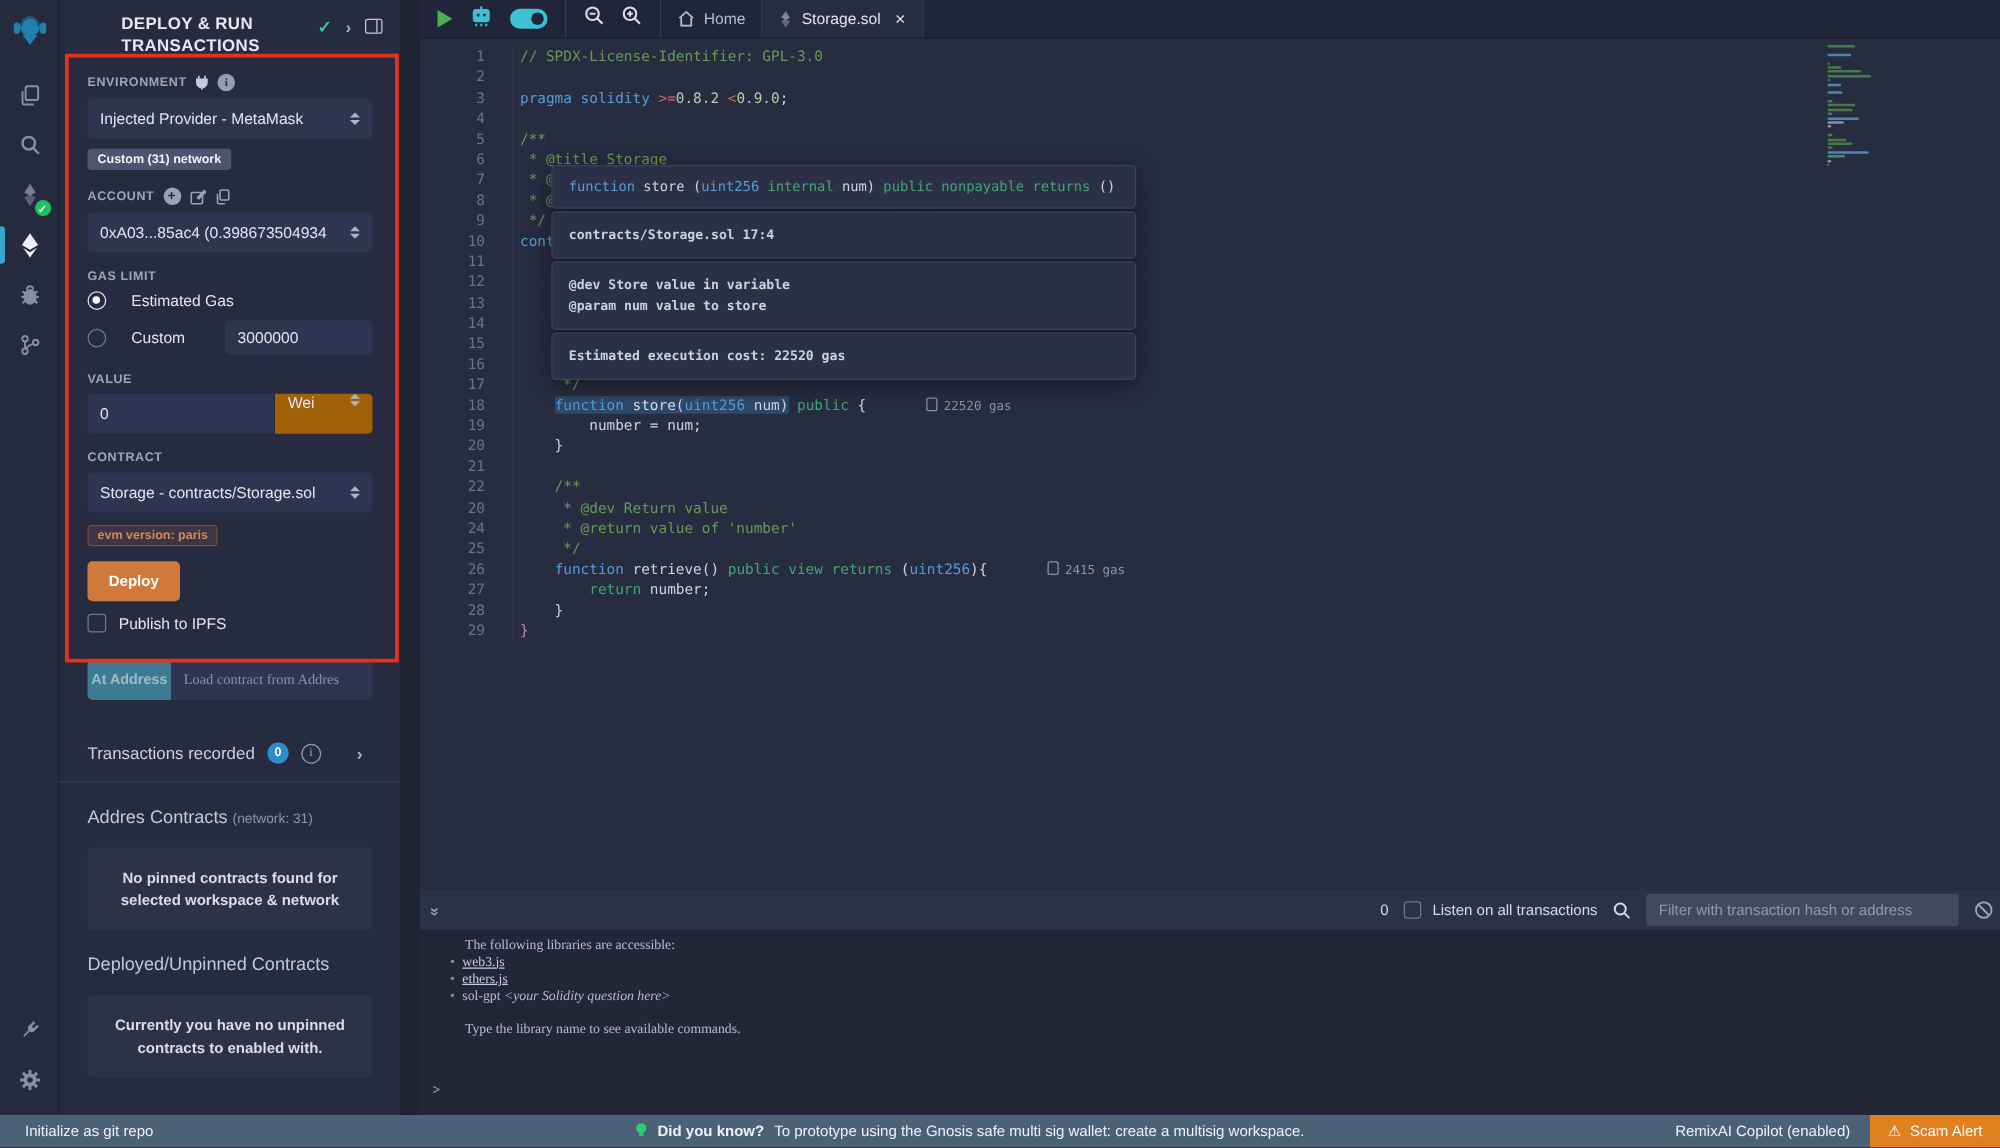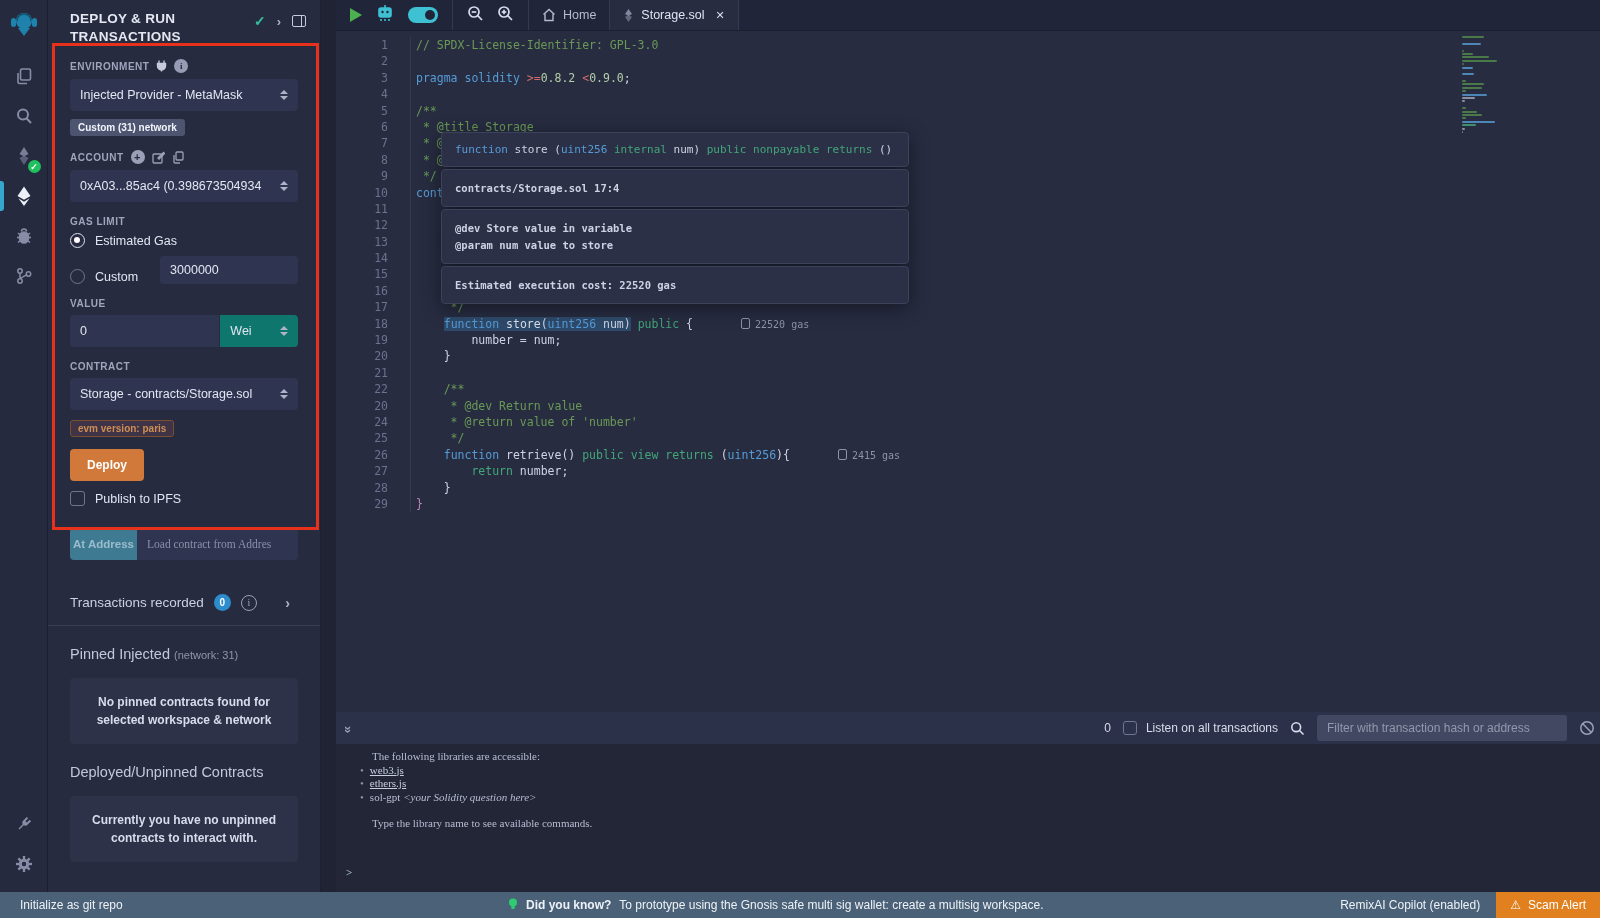--- a/index.html
+++ b/index.html
@@ -13,21 +13,21 @@
   .rail-icon svg { display:block; }
   .rail-icon.active { color:#eef0f8; }
   .rail-icon .indicator { position:absolute; left:0; top:5px; width:4px; height:30px; background:#36a6cf; border-radius:0 3px 3px 0; }
   .rail-icon .badge { position:absolute; right:7px; bottom:3px; width:13px; height:13px; border-radius:50%; background:#1fc05f; color:#fff; font-size:9px; font-weight:bold; display:flex; align-items:center; justify-content:center; }
   .rail-spacer { flex:1; }
   .rail-gap { height:8px; }
 
   
   .side { position:absolute; left:48px; top:0; width:273px; height:892px; background:#272b3f; border-right:1px solid #1b1f30; overflow:hidden; }
   .side-header { display:flex; align-items:flex-start; padding:10px 14px 6px 22px; }
-  .side-title { font-size:13.5px; font-weight:bold; color:#e5e8f2; line-height:1.3; letter-spacing:.3px; width:150px; }
+  .side-title { font-size:13.5px; font-weight:bold; color:#e5e8f2; line-height:1.3; letter-spacing:.3px; width:150px;margin-left:27px; }
   .side-header-icons { margin-left:auto; display:flex; align-items:center; gap:11px; padding-top:3px; }
   .check-ic { color:#33c19d; font-size:14px; font-weight:bold; }
   .chev-ic { color:#aeb4c8; font-size:13px; font-weight:bold; }
   .popout-ic { width:14px; height:12px; border:1.5px solid #c6cada; border-radius:2px; position:relative; }
   .popout-ic::after { content:""; position:absolute; top:0; bottom:0; right:3px; width:1.5px; background:#c6cada; }
 
   .form { padding:8px 22px 0 22px; }
   .lbl { font-size:10px; letter-spacing:.5px; color:#9fa5bd; font-weight:bold; display:flex; align-items:center; gap:7px; margin-bottom:6px; }
   .select, .tinput { height:32px; background:#2f3550; border-radius:4px; display:flex; align-items:center; padding:0 10px; color:#e2e6f2; font-size:12.5px; }
   .select { cursor:pointer; }
@@ -35,30 +35,30 @@
   .caret { display:inline-flex; flex-direction:column; gap:2px; }
   .caret i { width:0; height:0; border-left:4px solid transparent; border-right:4px solid transparent; }
   .caret i.up { border-bottom:4px solid #aeb4c8; }
   .caret i.dn { border-top:4px solid #aeb4c8; }
   .net-badge { display:inline-block; margin-top:8px; background:#4d5470; color:#f2f4fa; font-size:10px; font-weight:bold; padding:3px 8px; border-radius:3px; }
   .sec { margin-bottom:14px; }
   .icon-btn { color:#9aa0b8; display:inline-flex; }
   .plus-circle { width:14px; height:14px; border-radius:50%; background:#9aa0b8; color:#272b3f; font-size:11px; font-weight:bold; display:inline-flex; align-items:center; justify-content:center; line-height:1; }
   .info-circle { width:14px; height:14px; border-radius:50%; background:#969cb4; color:#272b3f; font-size:9px; font-weight:bold; font-family:"Liberation Serif", serif; display:inline-flex; align-items:center; justify-content:center; }
 
-  .radio-row { display:flex; align-items:flex-end; gap:10px; margin-bottom:8px; color:#e2e6f2; font-size:12.5px; }
+  .radio-row { display:flex; align-items:center; gap:20px; margin-bottom:8px; color:#e2e6f2; font-size:12.5px; }
   .radio { width:15px; height:15px; border-radius:50%; border:1.5px solid #707690; position:relative; flex:0 0 auto; }
   .radio.sel { border-color:#dfe3f0; }
   .radio.sel::after { content:""; position:absolute; left:3px; top:3px; width:6px; height:6px; border-radius:50%; background:#fff; }
   .custom-input { width:140px; height:28px; margin-left:12px; }
   .tinput input { background:transparent; border:none; outline:none; color:#e2e6f2; font-size:12.5px; width:100%; font-family:"Liberation Sans", sans-serif; }
 
   .value-row { display:flex; }
   .value-row .val { width:150px; border-radius:4px 0 0 4px; }
-  .value-row .unit { width:78px; background:#0f766e; border-radius:0 4px 4px 0; margin-left:1px; display:flex; align-items:center; padding:0 10px; color:#e2e6f2; font-size:12.5px; }
+  .value-row .unit { width:78px; background:#a16207; border-radius:0 4px 4px 0; margin-left:1px; display:flex; align-items:flex-start; padding:0 10px; color:#e2e6f2; font-size:12.5px; }
   .value-row .unit .caret { margin-left:auto; }
 
   .evm-badge { display:inline-block; margin-top:10px; background:#3e3347; border:1px solid #7a4e2e; color:#cf8f54; font-size:10px; font-weight:bold; padding:2px 7px; border-radius:3px; }
   .deploy-btn { margin-top:12px; width:74px; height:32px; background:#d0793b; border:none; border-radius:4px; color:#fff; font-weight:bold; font-size:12px; cursor:pointer; font-family:"Liberation Sans", sans-serif; }
   .pub-row { display:flex; align-items:center; gap:10px; margin-top:10px; color:#e2e6f2; font-size:12.5px; }
   .cbx { width:15px; height:15px; border:1.5px solid #707690; border-radius:3px; background:#272b3f; flex:0 0 auto; }
   .ataddr-row { display:flex; margin-top:22px; }
   .ataddr-btn { width:92px; height:32px; background:#3f7a93; border:none; border-radius:4px 0 0 4px; color:rgba(228,240,248,.55); font-weight:bold; font-size:11.5px; font-family:"Liberation Sans", sans-serif; }
   .ataddr-input { flex:1; height:32px; background:#2f3550; border:none; border-radius:0 4px 4px 0; padding:0 10px; color:#e2e6f2; font-size:11.5px; outline:none; font-family:Liberation Serif, serif; }
   .ataddr-input::placeholder { color:#8a90a8; }
@@ -348,34 +348,34 @@
     <div class="tx-row">
       <span>Transactions recorded</span>
       <span class="tx-badge">0</span>
       <span class="info-outline">i</span>
       <span class="chev">›</span>
     </div>
     <div class="divider"></div>
 
     <div class="contracts-sec">
       <div class="sec-title">
-        <span>Pinned Injected</span>
+        <span>Addres Contracts</span>
         <small>(network: 31)</small>
       </div>
       <div class="empty-box">
         <div>No pinned contracts found for</div>
         <div>selected workspace &amp; network</div>
       </div>
     </div>
 
     <div class="contracts-sec" style="padding-top:0;">
       <div class="sec-title"><span>Deployed/Unpinned Contracts</span></div>
       <div class="empty-box">
         <div>Currently you have no unpinned</div>
-        <div>contracts to interact with.</div>
+        <div>contracts to enabled with.</div>
       </div>
     </div>
   </div>
 
   <div class="redbox"></div>
 
   <div class="main">
     <div class="tabbar">
       <div class="tb-group">
         <span class="play-ic"></span>

